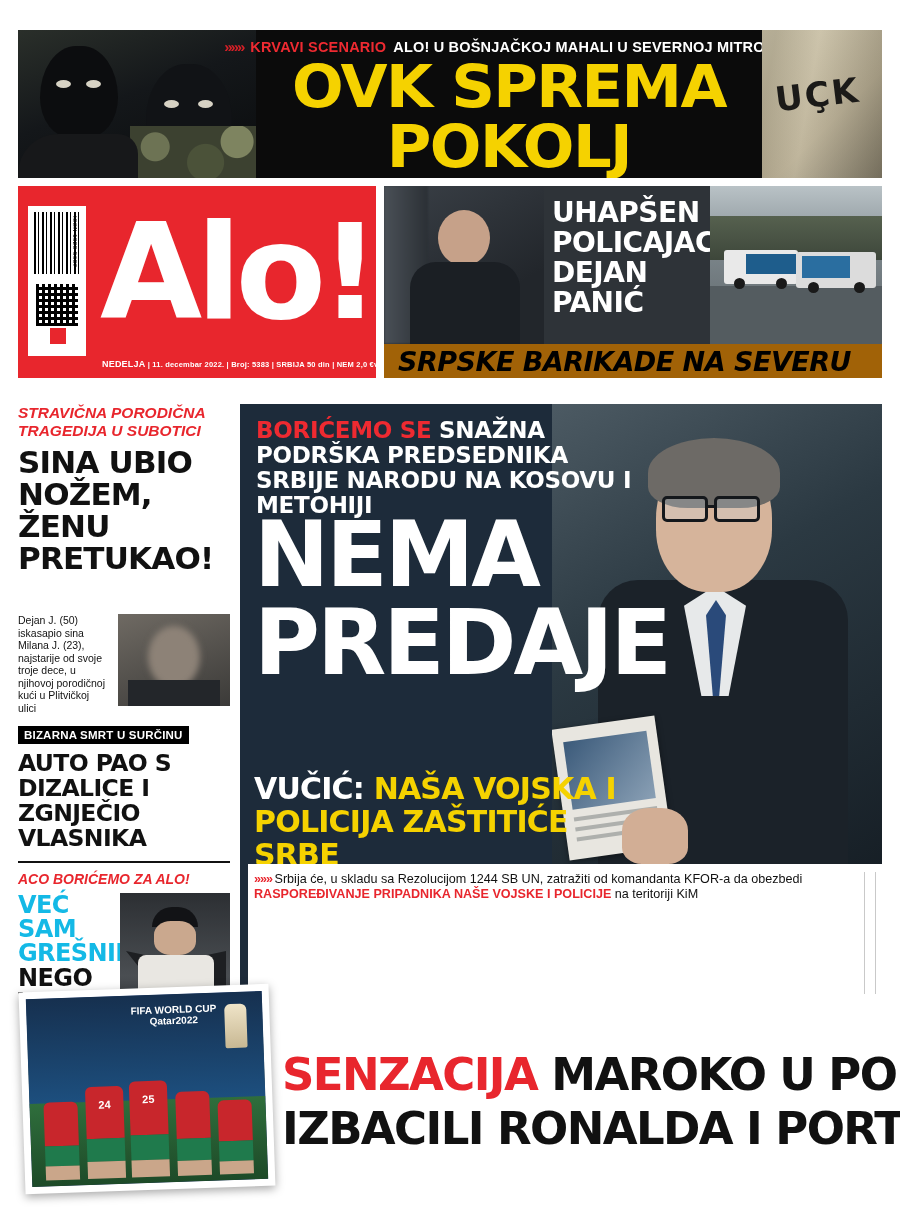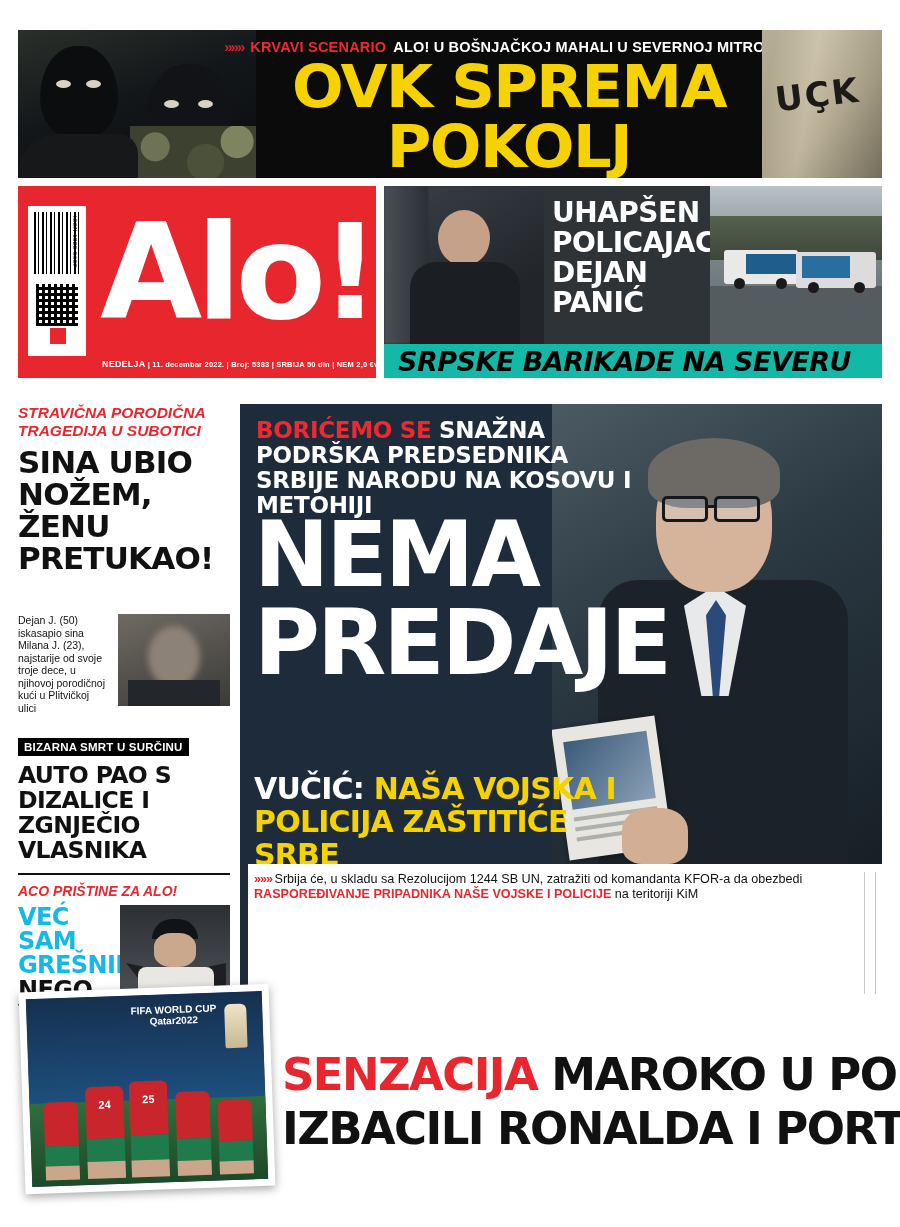--- a/index.html
+++ b/index.html
@@ -137,21 +137,21 @@
   .tp-sky { position:absolute; left:0;top:0;width:172px;height:52px;background:linear-gradient(180deg,#b9c2c6,#8e989d); }
   .tp-trees { position:absolute; left:0;top:30px;width:172px;height:44px;background:linear-gradient(180deg,#56614f,#3d463a); }
   .tp-road { position:absolute; left:0;bottom:0;width:172px;height:58px;background:#545c60; }
   .truck-a { position:absolute; left:14px; top:64px; width:74px; height:34px; background:#e9e9e9; border-radius:3px;}
   .truck-a .bed { position:absolute; left:22px; top:4px; width:50px; height:20px; background:#1e5d8c;}
   .truck-b { position:absolute; left:86px; top:66px; width:80px; height:36px; background:#dcdcdc; border-radius:3px;}
   .truck-b .bed { position:absolute; left:6px; top:4px; width:48px; height:22px; background:#2a6ea0;}
   .wheel { position:absolute; bottom:-5px; width:11px; height:11px; background:#1a1a1a; border-radius:50%; }
   .barricade-strip {
     position: absolute; left: 0; bottom: 0; width: 498px; height: 34px;
-    background: #14b8a6; display: flex; align-items: center; padding-left: 14px;
+    background: #a16207; display: flex; align-items: center; padding-left: 14px;
   }
   .barricade-strip span {
     font-size: 27px; font-weight: bold; color: #000; font-style: italic;
     letter-spacing: -.5px; font-family: "DejaVu Sans", sans-serif;
   }
 
   
   .left-col { position: absolute; left: 18px; top: 404px; width: 212px; height: 596px; }
   .lc-kicker {
     color: #e8262d; font-size: 15.5px; font-weight: bold; line-height: 18px;
@@ -170,21 +170,21 @@
     background: linear-gradient(160deg,#6f6a63,#3b3a38);
     overflow: hidden;
   }
   .lc-facephoto .f-head {
     position:absolute; left:30px; top:12px; width:52px; height:62px; border-radius:50%;
     background:#8d8277; filter: blur(3px);
   }
   .lc-facephoto .f-body { position:absolute; left:10px; top:66px; width:92px; height:30px; background:#23262a; }
   .black-bar {
     background: #000; color: #fff; font-size: 11.5px; font-weight: bold;
-    padding: 3px 6px; display: inline-block; margin-top: 28px; letter-spacing: .2px;
+    padding: 3px 6px; display: inline-block; margin-top: 16px; letter-spacing: .2px;
   }
   .lc-head2 {
     font-size: 23.5px; line-height: 25px; font-weight: bold; color: #111;
     letter-spacing: -.6px; margin-top: 7px; font-family: "DejaVu Sans", sans-serif;
   }
   .rule { height: 2px; background: #111; margin: 10px 0 8px 0; }
   .lc-kicker2 { color: #e8262d; font-size: 14px; font-weight: bold; font-style: italic; }
   .aco-block { position: relative; margin-top: 6px; height: 150px; }
   .aco-photo {
     position: absolute; right: 0; top: 0; width: 110px; height: 150px;
@@ -389,21 +389,21 @@
     </div>
 
     <div>
       <div class="black-bar">BIZARNA SMRT U SURČINU</div>
       <div class="lc-head2">AUTO PAO S DIZALICE I ZGNJEČIO VLASNIKA</div>
     </div>
 
     <div class="rule"></div>
 
     <div>
-      <div class="lc-kicker2">ACO PRIŠTINE ZA ALO!</div>
+      <div class="lc-kicker2">ACO BORIĆEMO ZA ALO!</div>
       <div class="aco-block">
         <div class="aco-photo">
           <div class="aco-jacket"></div>
           <div class="aco-cap"></div>
           <div class="aco-face"></div>
           <div class="aco-shirt"></div>
         </div>
         <div class="aco-head-cyan">VEĆ SAM GREŠNIK</div>
         <div class="aco-head-black">NEGO VERNIK</div>
       </div>

